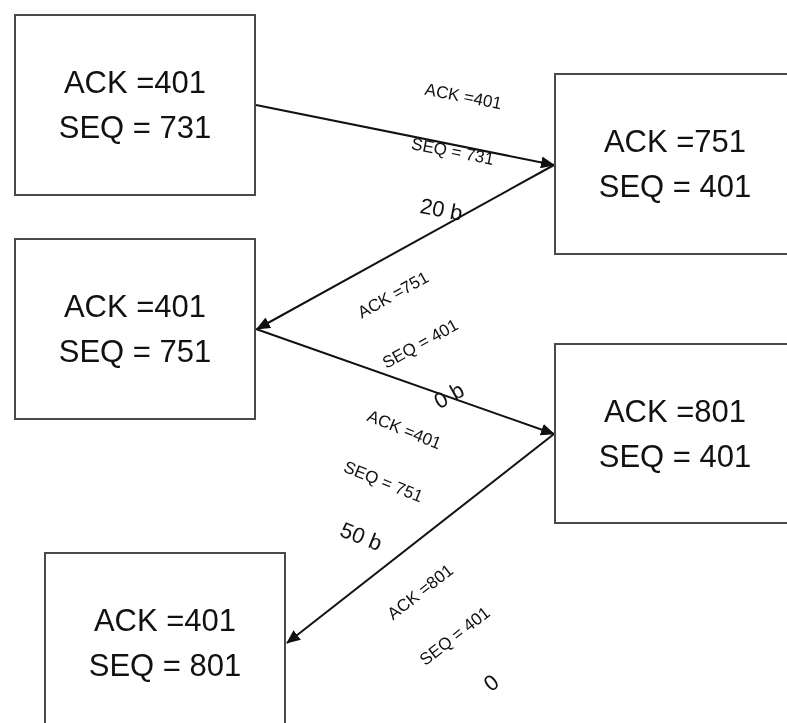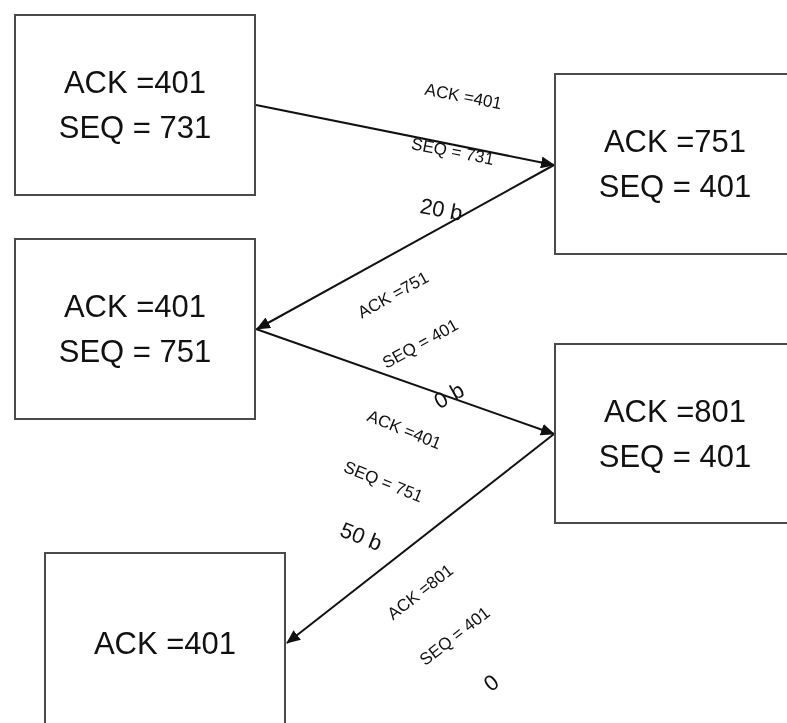--- a/index.html
+++ b/index.html
@@ -64,20 +64,21 @@
   <div class="node" id="n3">
     <span>ACK =401</span>
     <span>SEQ = 751</span>
   </div>
   <div class="node" id="n4">
     <span>ACK =801</span>
     <span>SEQ = 401</span>
   </div>
   <div class="node" id="n5">
     <span>ACK =401</span>
+    <span>SEQ = 801</span>
   </div>
 
   <div class="lbl" id="l1">
     <span class="s">ACK =401</span>
     <span class="s">SEQ = 731</span>
     <span class="b">20 b</span>
   </div>
   <div class="lbl" id="l2">
     <span class="s">ACK =751</span>
     <span class="s">SEQ = 401</span>

